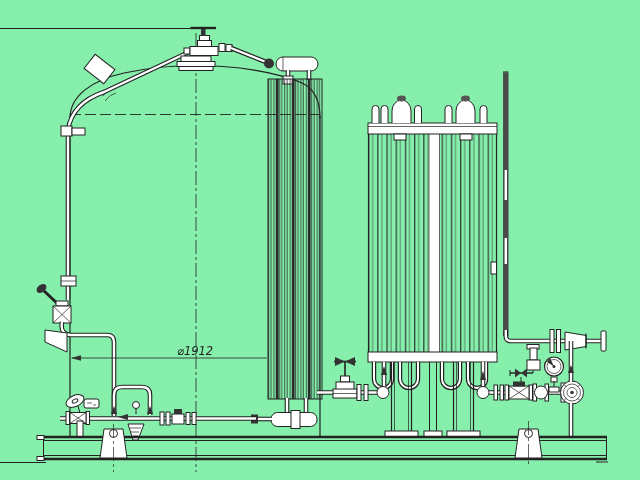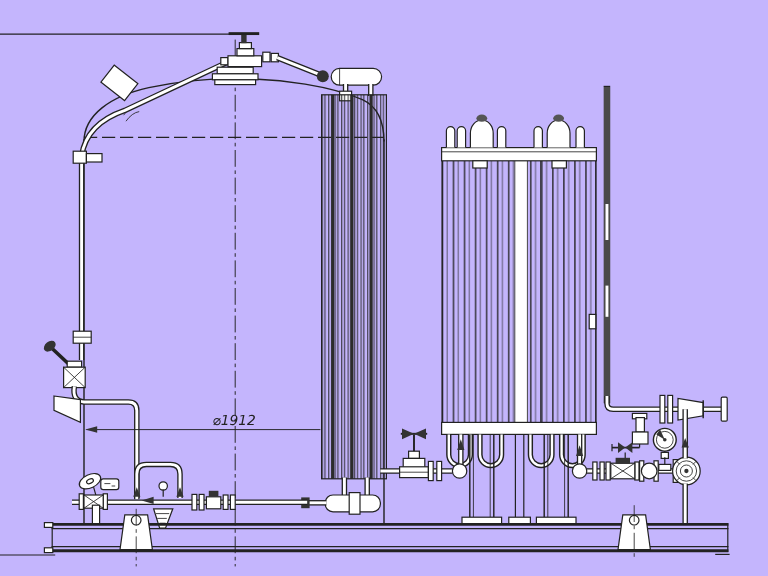--- a/index.html
+++ b/index.html
@@ -1,16 +1,16 @@
 <!DOCTYPE html>
 <html><head>
 <meta charset="utf-8">
 <style>
   html,body{margin:0;padding:0;background:#fff;width:640px;height:480px;overflow:hidden;}
-  #stage{position:relative;width:640px;height:480px;background:#c4b5fd;font-family:"DejaVu Sans",sans-serif;}
+  #stage{position:relative;width:640px;height:480px;background:#86efac;font-family:"DejaVu Sans",sans-serif;}
   svg{position:absolute;left:0;top:0;}
   .l{stroke:#222;stroke-width:1;fill:none;}
   .l12{stroke:#222;stroke-width:1.2;fill:none;}
   .thin{stroke:#222;stroke-width:0.7;fill:none;}
   .wf{fill:#fff;stroke:#222;stroke-width:1;}
   .dk{fill:#333;stroke:none;}
   .pipe{stroke:#222;stroke-width:4.6;fill:none;stroke-linejoin:round;}
   .core{stroke:#fff;stroke-width:2.4;fill:none;stroke-linejoin:round;}
   .cl{stroke:#222;stroke-width:0.8;fill:none;stroke-dasharray:14 3 3 3;}
   .dash{stroke:#222;stroke-width:0.9;fill:none;stroke-dasharray:11 4;}

